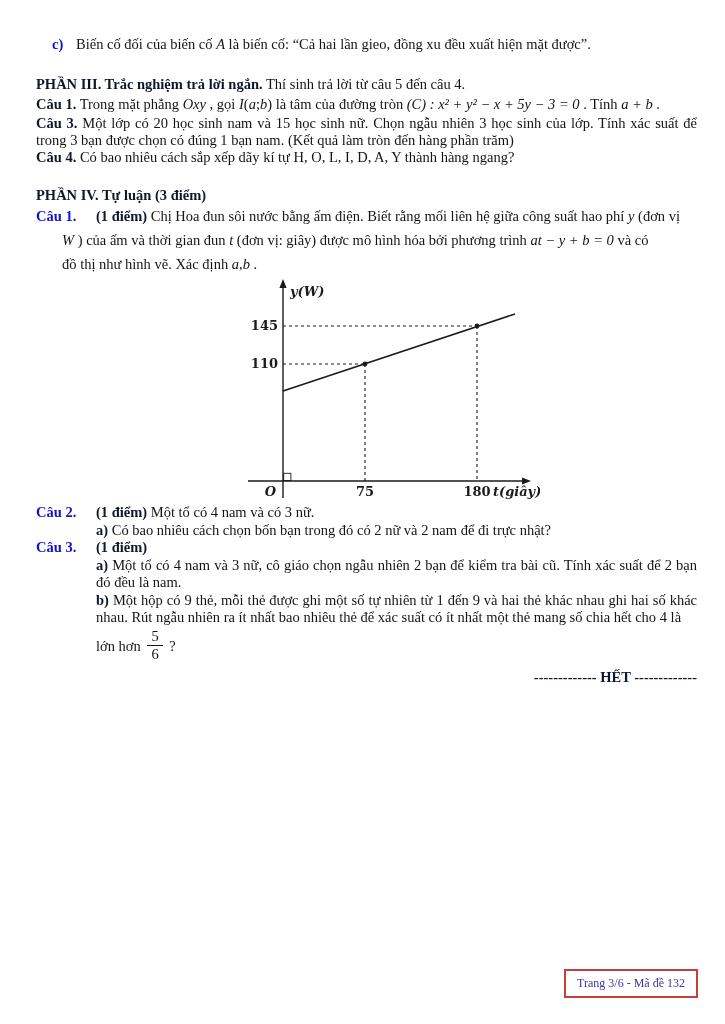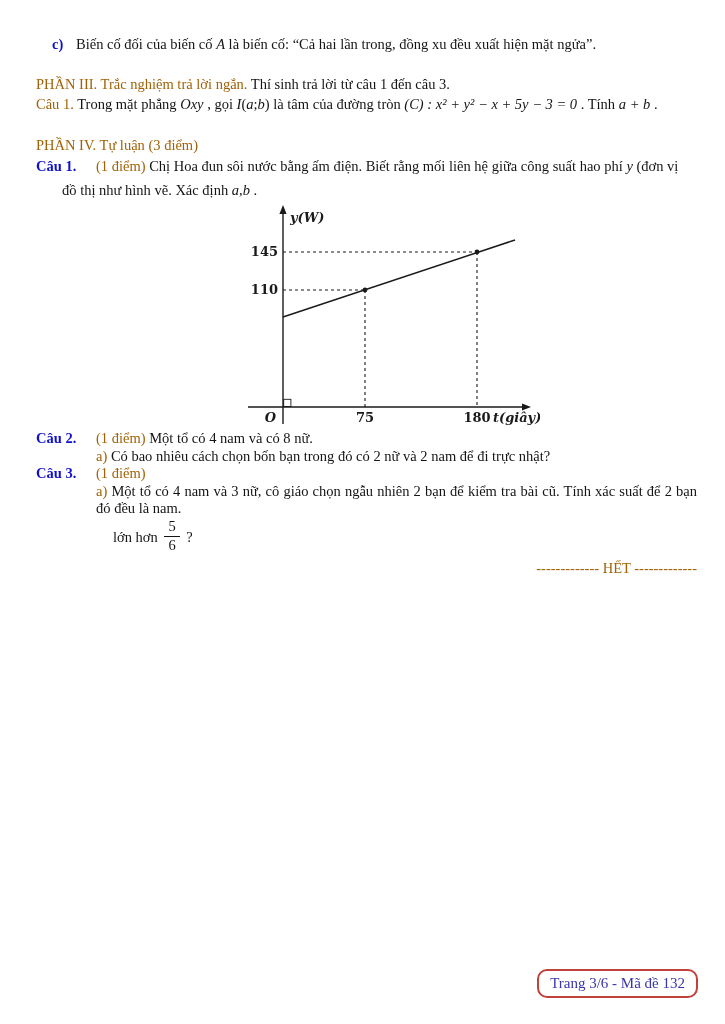--- a/index.html
+++ b/index.html
@@ -8,74 +8,77 @@
     background:#ffffff;
     font-family:"Liberation Serif","DejaVu Serif",serif;
     font-size:14.5px;
     color:#141414;
     position:relative;
     overflow:hidden;
   }
   .page{padding:34px 28px 0 36px;}
   .para{line-height:17px;}
   .seg{white-space:pre-wrap;}
-  .seg.blue{color:#a16207;font-weight:normal;margin-top:44px;}
+  .seg.blue{color:#0f172a;font-weight:bold;margin-top:44px;}
   .seg.i{font-style:italic;}
   .seg.lbl{display:inline-block;width:24px;color:#1111cd;font-weight:bold;}
   .seg.lblw{display:inline-block;width:60px;color:#1111cd;font-weight:bold;}
 
   .intro .para{padding-left:16px;line-height:20px;}
 
   .para.heading{margin-top:21px;line-height:18px;}
   .para.cau{text-align:justify;line-height:16.8px;}
   .para.cau1m{text-align:justify;line-height:22px;}
 
   .para.c4l1{line-height:24px;}
   .para.c4cont{margin-left:26px;line-height:24px;text-align:justify;}
   .para.c4row{line-height:17.5px;}
   .para.c4sub{margin-left:60px;line-height:17.5px;text-align:justify;}
-  .para.fracline{margin-left:77px;line-height:34px;margin-top:2px;}
+  .para.fracline{margin-left:60px;line-height:34px;margin-top:2px;}
 
   .frac{display:inline-block;vertical-align:middle;text-align:center;line-height:1.05;margin:0 3px;position:relative;top:-2px;}
   .frac .num{display:block;border-bottom:1px solid #141414;padding:0 4px 1px;}
   .frac .den{display:block;padding-top:1px;}
 
   .para.endline{text-align:right;line-height:20px;margin-top:3px;}
 
   .graph-wrap{margin:2px 12px 4px 204px;width:300px;height:222px;}
   .graph-wrap svg text{font-family:"DejaVu Serif","Liberation Serif",serif;font-size:13px;font-weight:bold;fill:#1a1a1a;}
   .graph-wrap svg text.math{font-style:italic;}
 
   .footer-badge{
     position:absolute;top:969px;right:27px;
-    border:2px solid #c0423a;border-radius:10px;
+    border:2px solid #c0423a;border-radius:0;
     padding:3px 11px;
-    color:#3a36aa;font-size:15px;line-height:19px;
+    color:#3a36aa;font-size:12px;line-height:19px;
   }
 </style>
 </head>
 <body>
 
 <div class="page">
 
   <div class="intro">
-      <div class="para item"><span class="seg lbl">c)</span><span class="seg ">Biến cố đối của biến cố </span><span class="seg i">A</span><span class="seg "> là biến cố: “Cả hai lần trong, đồng xu đều xuất hiện mặt ngửa”.</span></div>
+      <div class="para item"><span class="seg lbl">c)</span><span class="seg ">Biến cố đối của biến cố </span><span class="seg i">A</span><span class="seg "> là biến cố: “Cả hai lần gieo, đồng xu đều xuất hiện mặt được”.</span></div>
     </div>
 
   <div>
-      <div class="para heading"><span class="seg blue">PHẦN III. Trắc nghiệm trả lời ngắn.</span><span class="seg "> Thí sinh trả lời từ câu 1 đến câu 3.</span></div>
+      <div class="para heading"><span class="seg blue">PHẦN III. Trắc nghiệm trả lời ngắn.</span><span class="seg "> Thí sinh trả lời từ câu 5 đến câu 4.</span></div>
       <div class="para cau cau1m"><span class="seg blue">Câu 1.</span><span class="seg "> Trong mặt phẳng </span><span class="seg i">Oxy</span><span class="seg "> , gọi </span><span class="seg i">I</span><span class="seg ">(</span><span class="seg i">a</span><span class="seg ">;</span><span class="seg i">b</span><span class="seg ">) là tâm của đường tròn </span><span class="seg i">(C) : x² + y² − x + 5y − 3 = 0</span><span class="seg "> . Tính </span><span class="seg i">a + b</span><span class="seg "> .</span></div>
+      <div class="para cau"><span class="seg blue">Câu 3.</span><span class="seg "> Một lớp có 20 học sinh nam và 15 học sinh nữ. Chọn ngẫu nhiên 3 học sinh của lớp. Tính xác suất để trong 3 bạn được chọn có đúng 1 bạn nam. (Kết quả làm tròn đến hàng phần trăm)</span></div>
+      <div class="para cau"><span class="seg blue">Câu 4.</span><span class="seg "> Có bao nhiêu cách sắp xếp dãy kí tự H, O, L, I, D, A, Y thành hàng ngang?</span></div>
     </div>
 
   <div>
       <div class="para heading"><span class="seg blue">PHẦN IV. Tự luận (3 điểm)</span></div>
     </div>
 
   <div>
       <div class="para c4l1"><span class="seg lblw">Câu 1.</span><span class="seg blue">(1 điểm)</span><span class="seg "> Chị Hoa đun sôi nước bằng ấm điện. Biết rằng mối liên hệ giữa công suất hao phí </span><span class="seg i">y</span><span class="seg "> (đơn vị</span></div>
+      <div class="para c4cont"><span class="seg i">W</span><span class="seg "> ) của ấm và thời gian đun </span><span class="seg i">t</span><span class="seg "> (đơn vị: giây) được mô hình hóa bởi phương trình </span><span class="seg i">at − y + b = 0</span><span class="seg "> và có</span></div>
       <div class="para c4cont"><span class="seg ">đồ thị như hình vẽ. Xác định </span><span class="seg i">a,b</span><span class="seg "> .</span></div>
     </div>
 
   <div class="graph-wrap">
     <svg width="300" height="222" viewBox="0 0 300 222">
 
       <line x1="43" y1="8" x2="43" y2="220" stroke="#1a1a1a" stroke-width="1.4"></line>
       <polygon points="43,1 39.4,10 46.6,10" fill="#1a1a1a"></polygon>
 
       <line x1="8" y1="203" x2="284" y2="203" stroke="#1a1a1a" stroke-width="1.4"></line>
@@ -97,24 +100,25 @@
       <text x="38" y="52" text-anchor="end">145</text>
       <text x="38" y="90" text-anchor="end">110</text>
       <text x="36" y="218" class="math" text-anchor="end">O</text>
       <text x="125" y="218" text-anchor="middle">75</text>
       <text x="237" y="218" text-anchor="middle">180</text>
       <text x="253" y="218" class="math" text-anchor="start">t(giây)</text>
     </svg>
   </div>
 
   <div>
-      <div class="para c4row"><span class="seg lblw">Câu 2.</span><span class="seg blue">(1 điểm)</span><span class="seg "> Một tổ có 4 nam và có 8 nữ.</span></div>
+      <div class="para c4row"><span class="seg lblw">Câu 2.</span><span class="seg blue">(1 điểm)</span><span class="seg "> Một tổ có 4 nam và có 3 nữ.</span></div>
       <div class="para c4sub"><span class="seg blue">a)</span><span class="seg "> Có bao nhiêu cách chọn bốn bạn trong đó có 2 nữ và 2 nam để đi trực nhật?</span></div>
       <div class="para c4row"><span class="seg lblw">Câu 3.</span><span class="seg blue">(1 điểm)</span></div>
       <div class="para c4sub"><span class="seg blue">a)</span><span class="seg "> Một tổ có 4 nam và 3 nữ, cô giáo chọn ngẫu nhiên 2 bạn để kiểm tra bài cũ. Tính xác suất để 2 bạn đó đều là nam.</span></div>
+      <div class="para c4sub"><span class="seg blue">b)</span><span class="seg "> Một hộp có 9 thẻ, mỗi thẻ được ghi một số tự nhiên từ 1 đến 9 và hai thẻ khác nhau ghi hai số khác nhau. Rút ngẫu nhiên ra ít nhất bao nhiêu thẻ để xác suất có ít nhất một thẻ mang số chia hết cho 4 là</span></div>
       <div class="para fracline"><span class="seg ">lớn hơn </span><span class="frac"><span class="num">5</span><span class="den">6</span></span><span class="seg "> ?</span></div>
     </div>
 
   <div>
       <div class="para endline"><span class="seg blue">------------- HẾT -------------</span></div>
     </div>
 
 </div>
 
 <div class="footer-badge">

